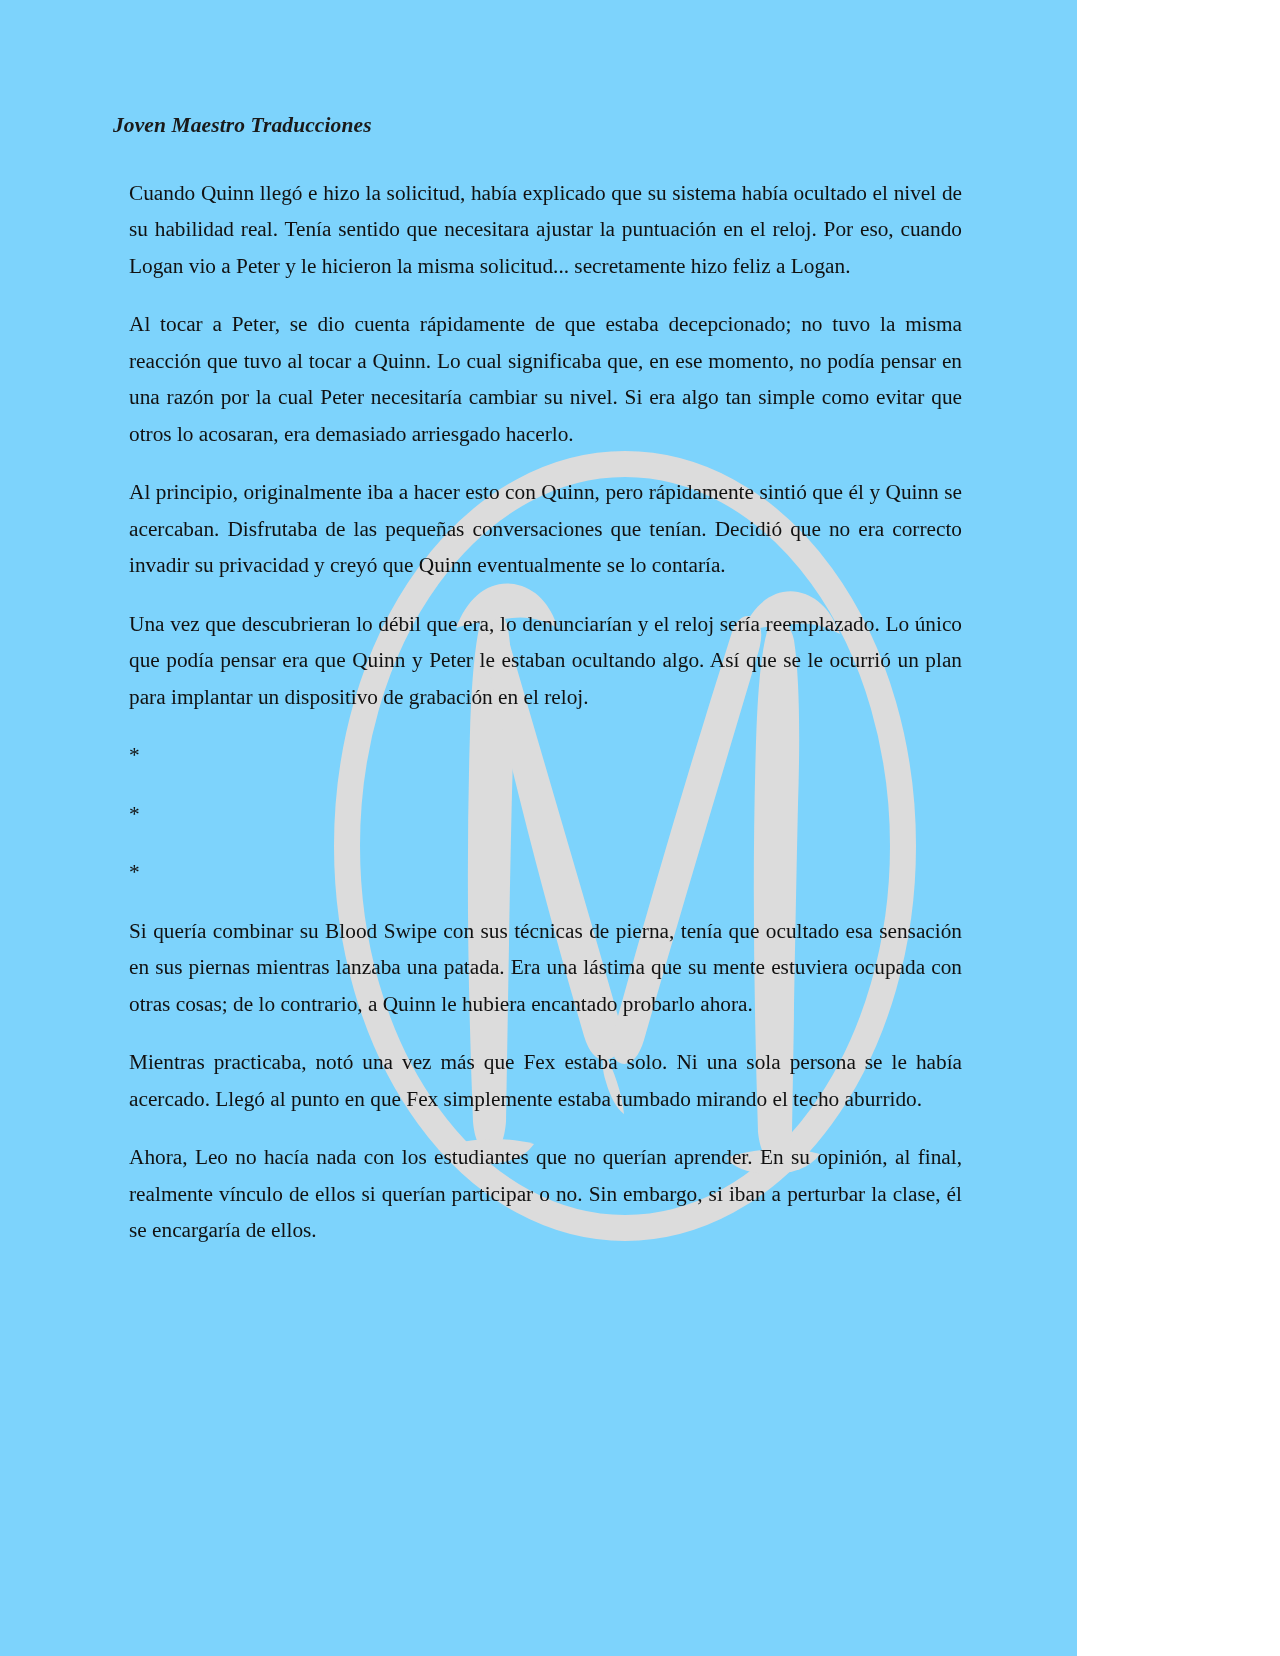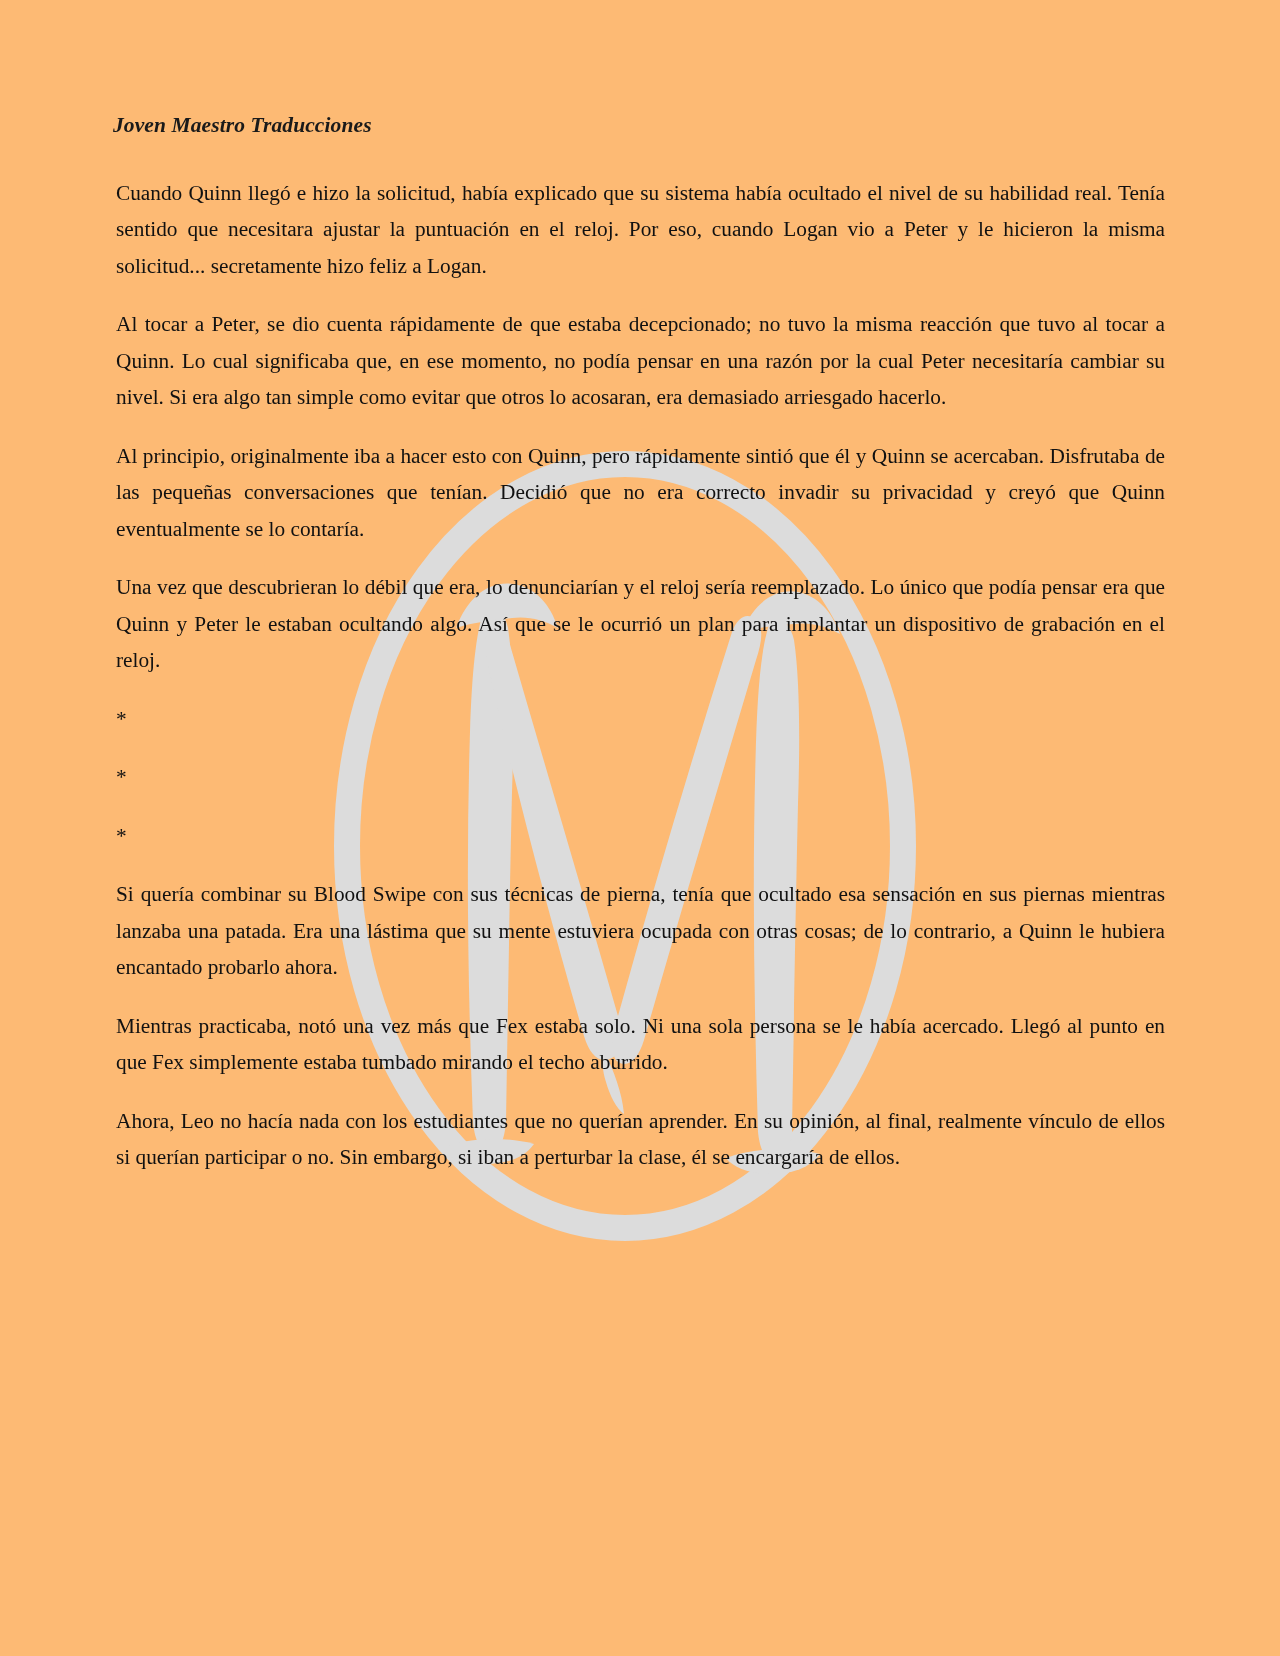--- a/index.html
+++ b/index.html
@@ -4,23 +4,23 @@
 <title>Joven Maestro Traducciones</title>
 <style>
   html, body {
     margin: 0;
     padding: 0;
     background: #ffffff;
   }
 
   .page {
     position: relative;
-    width: 1280px;
+    width: 1077px;
     height: 1656px;
-    background: #fdba74;
+    background: #7dd3fc;
     overflow: hidden;
     box-sizing: border-box;
   }
 
   
   .watermark {
     position: absolute;
     left: 318px;
     top: 432px;
     width: 614px;
@@ -53,21 +53,21 @@
     letter-spacing: 0.1px;
   }
 
   .para {
     font-family: "Liberation Serif", "DejaVu Serif", serif;
     font-size: 21.3px;
     line-height: 36.5px;
     color: #111111;
     text-align: justify;
     text-justify: inter-word;
-    margin: 0 0 22px 3px;
+    margin: 0 0 22px 16px;
     hyphens: none;
   }
 
   .para.divider {
     text-align: left;
     margin-bottom: 22px;
   }
 
   .para:last-child {
     margin-bottom: 0;

